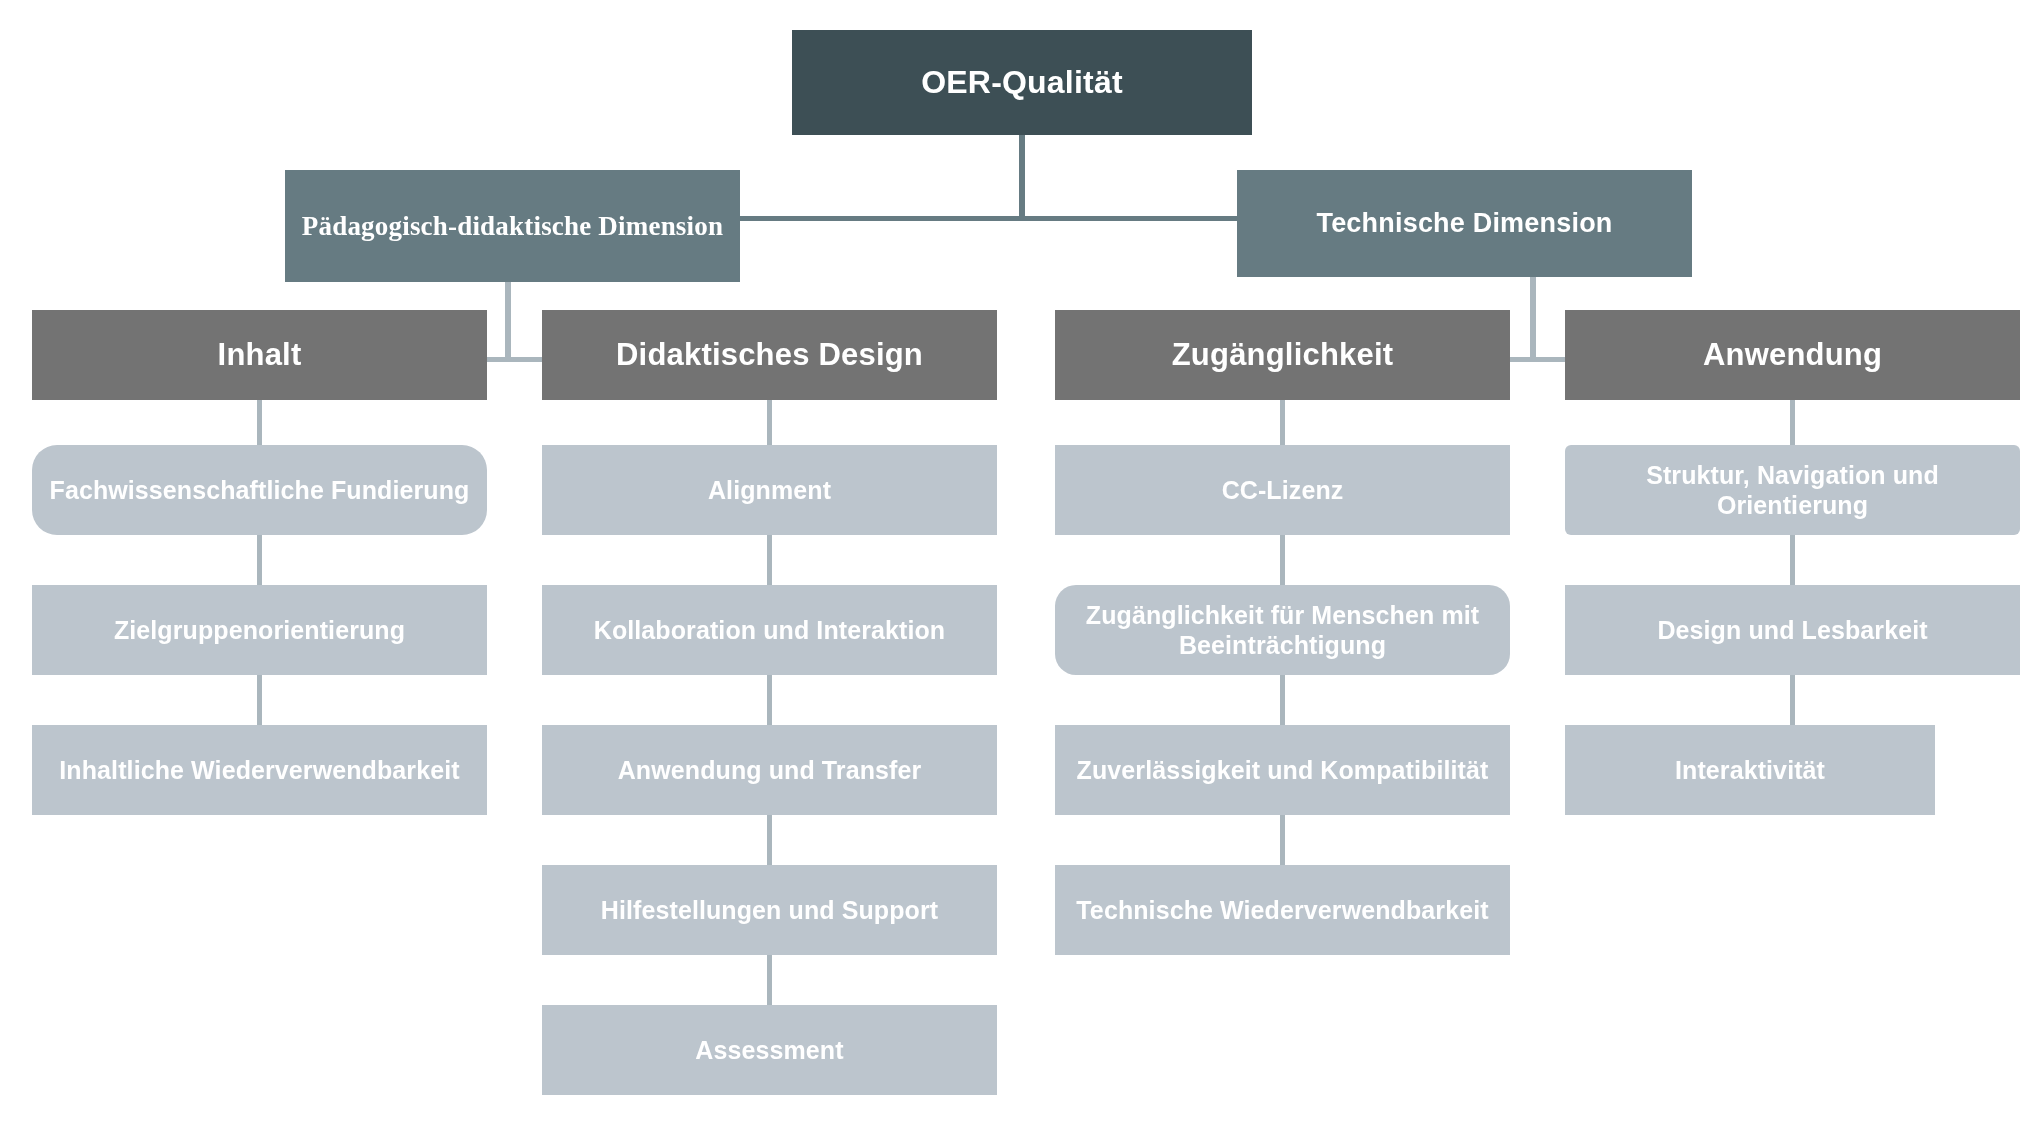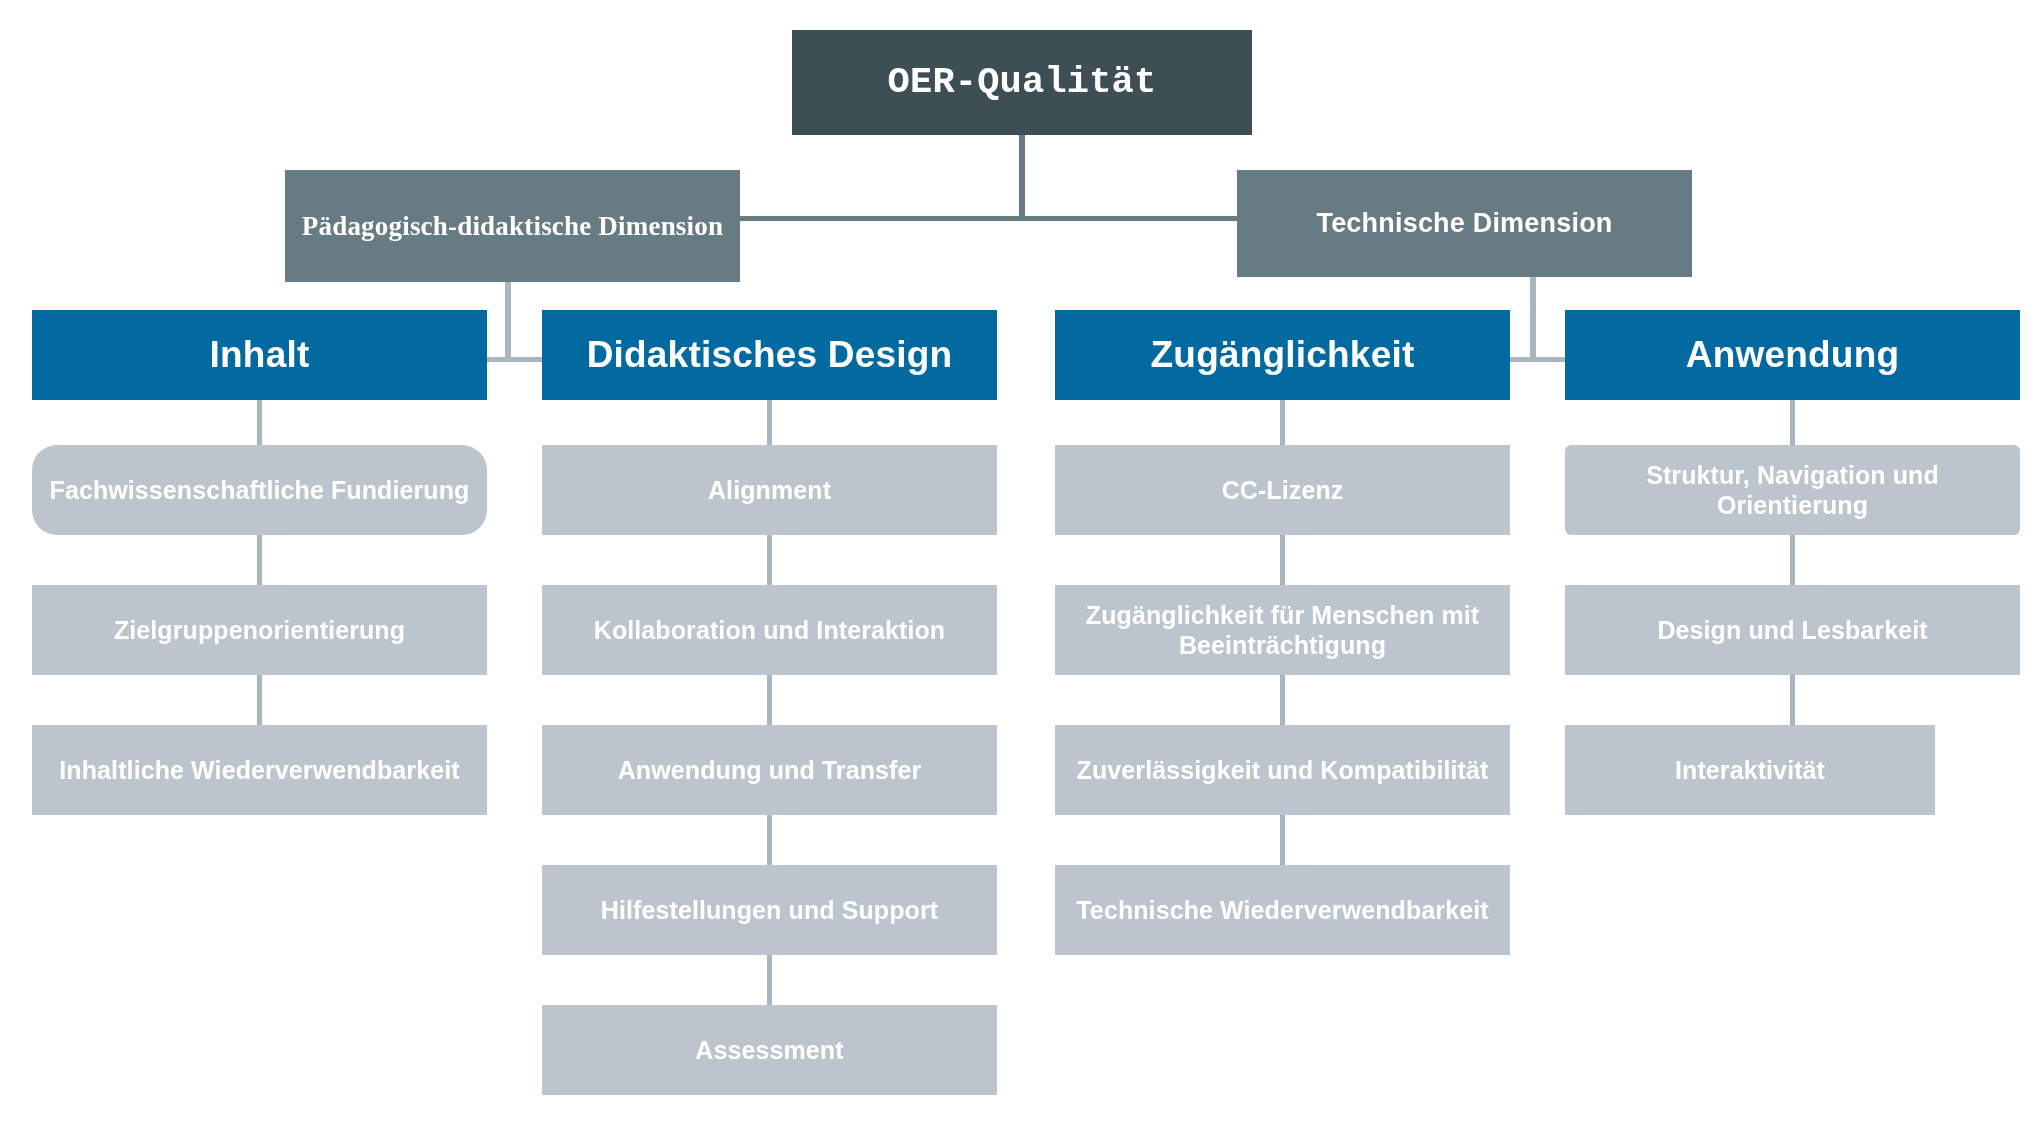--- a/index.html
+++ b/index.html
@@ -23,32 +23,31 @@
     justify-content:center;
     text-align:center;
     color:#ffffff;
     font-weight:bold;
     line-height:1.22;
     padding:4px 10px;
     z-index:3;
   }
   .lvl-root{
     background:#3d4f55;
-    font-size:37px;
+    font-size:32px;
     letter-spacing:0.2px;
-    font-family:Liberation Mono, monospace;
   }
   .lvl-dim{
     background:#667b82;
     font-size:27px;
     letter-spacing:0.2px;
   }
   .lvl-cat{
-    background:#0369a1;
-    font-size:37px;
+    background:#737373;
+    font-size:31px;
     letter-spacing:0.2px;
   }
   .lvl-leaf{
     background:#bcc5cd;
     font-size:25px;
     letter-spacing:0.1px;
   }
   .conn{
     position:absolute;
     background:#aab6bd;
@@ -101,21 +100,21 @@
   <div class="node lvl-leaf" style="left:32px; top:585px; width:455px; height:90px;">Zielgruppenorientierung</div>
   <div class="node lvl-leaf" style="left:32px; top:725px; width:455px; height:90px;">Inhaltliche Wiederverwendbarkeit</div>
 
   <div class="node lvl-leaf" style="left:542px; top:445px; width:455px; height:90px;">Alignment</div>
   <div class="node lvl-leaf" style="left:542px; top:585px; width:455px; height:90px;">Kollaboration und Interaktion</div>
   <div class="node lvl-leaf" style="left:542px; top:725px; width:455px; height:90px;">Anwendung und Transfer</div>
   <div class="node lvl-leaf" style="left:542px; top:865px; width:455px; height:90px;">Hilfestellungen und Support</div>
   <div class="node lvl-leaf" style="left:542px; top:1005px; width:455px; height:90px;">Assessment</div>
 
   <div class="node lvl-leaf" style="left:1055px; top:445px; width:455px; height:90px;">CC-Lizenz</div>
-  <div class="node lvl-leaf" style="left:1055px; top:585px; width:455px; height:90px;">Zugänglichkeit für Menschen mit Beeinträchtigung</div>
+  <div class="node lvl-leaf" style="left:1055px; top:585px; width:455px; height:90px;border-radius:21px;">Zugänglichkeit für Menschen mit Beeinträchtigung</div>
   <div class="node lvl-leaf" style="left:1055px; top:725px; width:455px; height:90px;">Zuverlässigkeit und Kompatibilität</div>
   <div class="node lvl-leaf" style="left:1055px; top:865px; width:455px; height:90px;">Technische Wiederverwendbarkeit</div>
 
   <div class="node lvl-leaf" style="left:1565px; top:445px; width:455px; height:90px;border-radius:6px;">Struktur, Navigation und Orientierung</div>
   <div class="node lvl-leaf" style="left:1565px; top:585px; width:455px; height:90px;">Design und Lesbarkeit</div>
   <div class="node lvl-leaf" style="left:1565px; top:725px; width:370px; height:90px;">Interaktivität</div>
 
 </div>
 
 </body></html>

